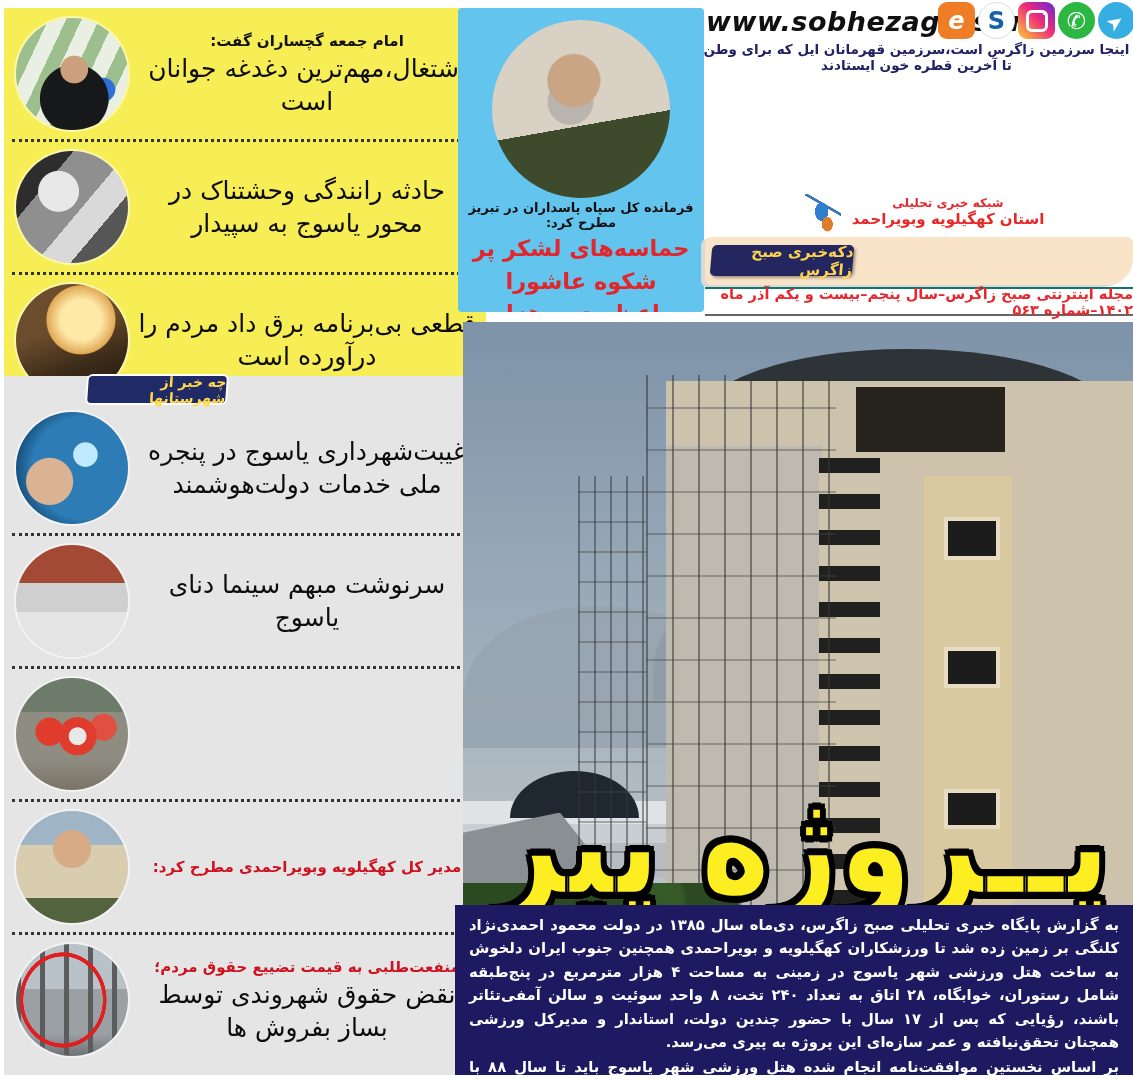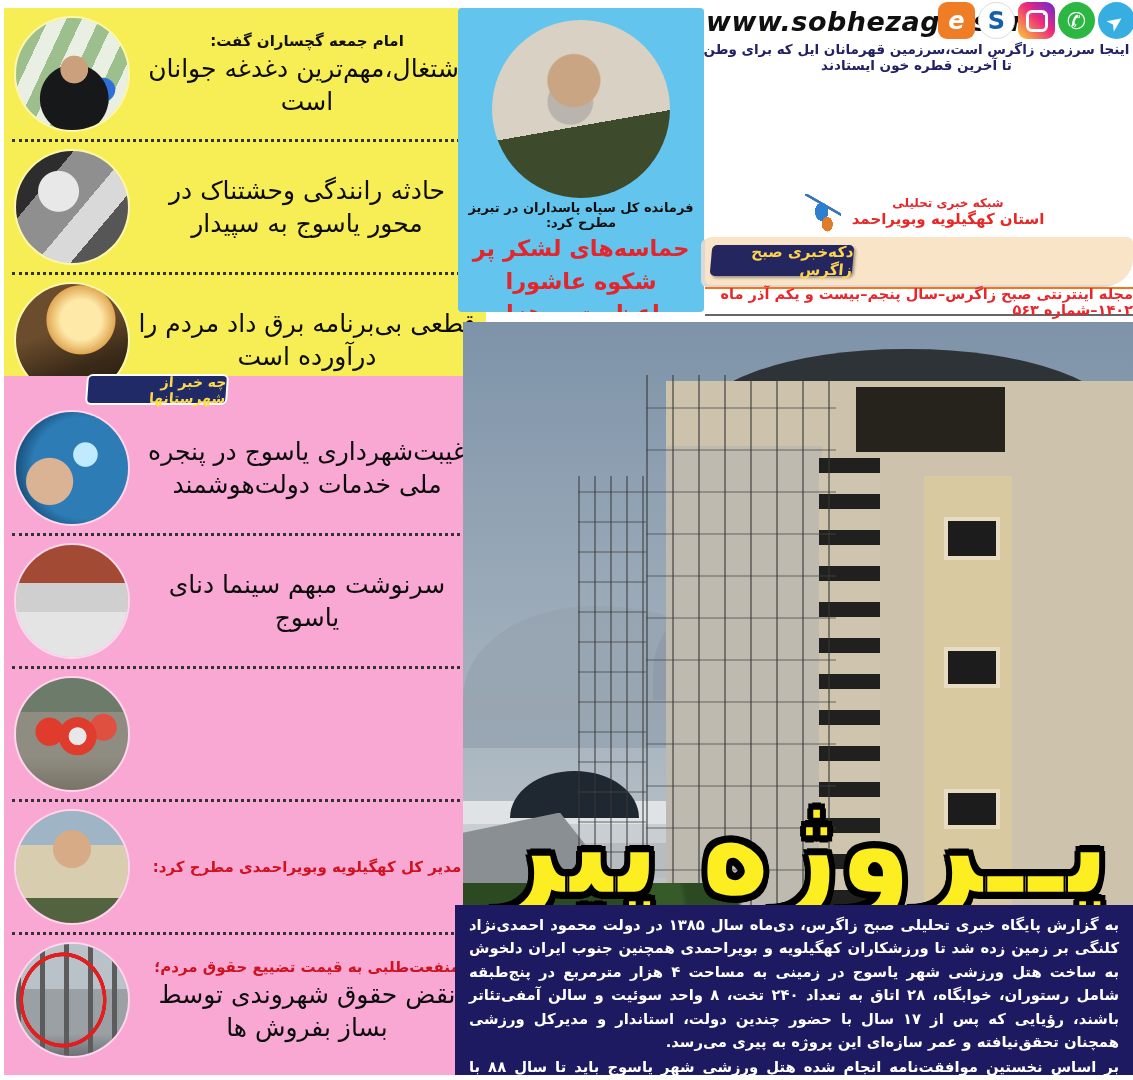--- a/index.html
+++ b/index.html
@@ -1,21 +1,21 @@
 <!DOCTYPE html>
 <html><head>
 <meta charset="utf-8">
 <style>
   html,body{margin:0;padding:0;background:#ffffff;}
   .page{position:relative;width:1133px;height:1080px;background:#fff;overflow:hidden;
         font-family:"DejaVu Sans",sans-serif;}
   
   .panel{position:absolute;left:4px;width:482px;box-sizing:border-box;}
   .panel.yellow{top:8px;height:368px;background:#f7ee55;padding:6px 6px 0 6px;}
-  .panel.blue{top:376px;height:699px;background:#f9a8d4;padding:32px 6px 0 6px;}
+  .panel.blue{top:376px;height:699px;background:#e5e5e5;padding:32px 6px 0 6px;}
   .story{display:flex;align-items:center;direction:ltr;}
   .story .circ{flex:0 0 112px;width:112px;height:112px;border-radius:50%;margin:4px 6px;
                box-shadow:0 0 0 2px rgba(255,255,255,.55);}
   .story .stext{flex:1;direction:rtl;text-align:center;padding:0 4px;}
   .kicker{font-size:15px;font-weight:bold;color:#111;line-height:1.4;}
   .kicker.red{color:#cf1220;}
   .kicker:empty{display:none;}
   .headline{font-size:25px;font-weight:400;color:#0c0c0c;line-height:1.32;}
   .sep{border-top:3px dotted #333;margin:5px 2px;}
   .section-badge{position:absolute;left:86px;top:374px;width:138px;height:27px;background:#1f2a66;
@@ -86,21 +86,21 @@
   .net-line1{font-size:12px;font-weight:bold;text-shadow:0 0 2px #fff,0 0 2px #fff;}
   .net-line2{font-size:15px;font-weight:800;text-shadow:0 0 2px #ffe,0 0 2px #ffe;}
   .net-rule{position:absolute;left:228px;top:6px;width:150px;height:2px;background:#e89a9a;z-index:-1;}
   
   .kiosk-bar{position:absolute;left:705px;top:237px;width:428px;height:48px;background:#f9e4c8;
         border-radius:6px 6px 26px 6px;box-shadow:-4px 2px 0 #d9d9d9;}
   .kiosk-badge{position:absolute;left:6px;top:8px;width:142px;height:31px;background:#23265f;color:#ffd34d;
         font-size:15px;font-weight:bold;display:flex;align-items:center;justify-content:center;
         border-radius:5px;transform:skewX(-5deg);box-shadow:2px 2px 3px rgba(0,0,0,.35);direction:rtl;}
   
-  .issue-line{position:absolute;left:705px;top:287px;width:428px;height:25px;border-top:2px solid #f97316;
+  .issue-line{position:absolute;left:705px;top:287px;width:428px;height:25px;border-top:2px solid #0f766e;
         border-bottom:2px solid #666;display:flex;align-items:center;justify-content:center;
         color:#e8272d;font-size:14.5px;font-weight:800;direction:rtl;}
   
   .photo{position:absolute;left:455px;top:314px;width:678px;height:591px;overflow:hidden;background:#8ba0b2;}
   .ph{position:absolute;}
   .ph-sky{inset:0;background:linear-gradient(#7e93a9,#a2b0bc 60%,#bfc6ca);}
   .ph-mtn{left:0;width:45%;top:48%;height:24%;background:#97a3b0;border-radius:60% 80% 0 0/90% 100% 0 0;opacity:.85;}
   .ph-mtn2{left:28%;width:30%;top:44%;height:20%;background:#8d99a7;border-radius:70% 60% 0 0/100% 90% 0 0;opacity:.7;}
   .ph-town{left:0;width:30%;bottom:6%;height:13%;
         background:linear-gradient(180deg,#dfe3e6 0 30%,#c9ced2 30% 55%,#b7bcc0 55%);}

